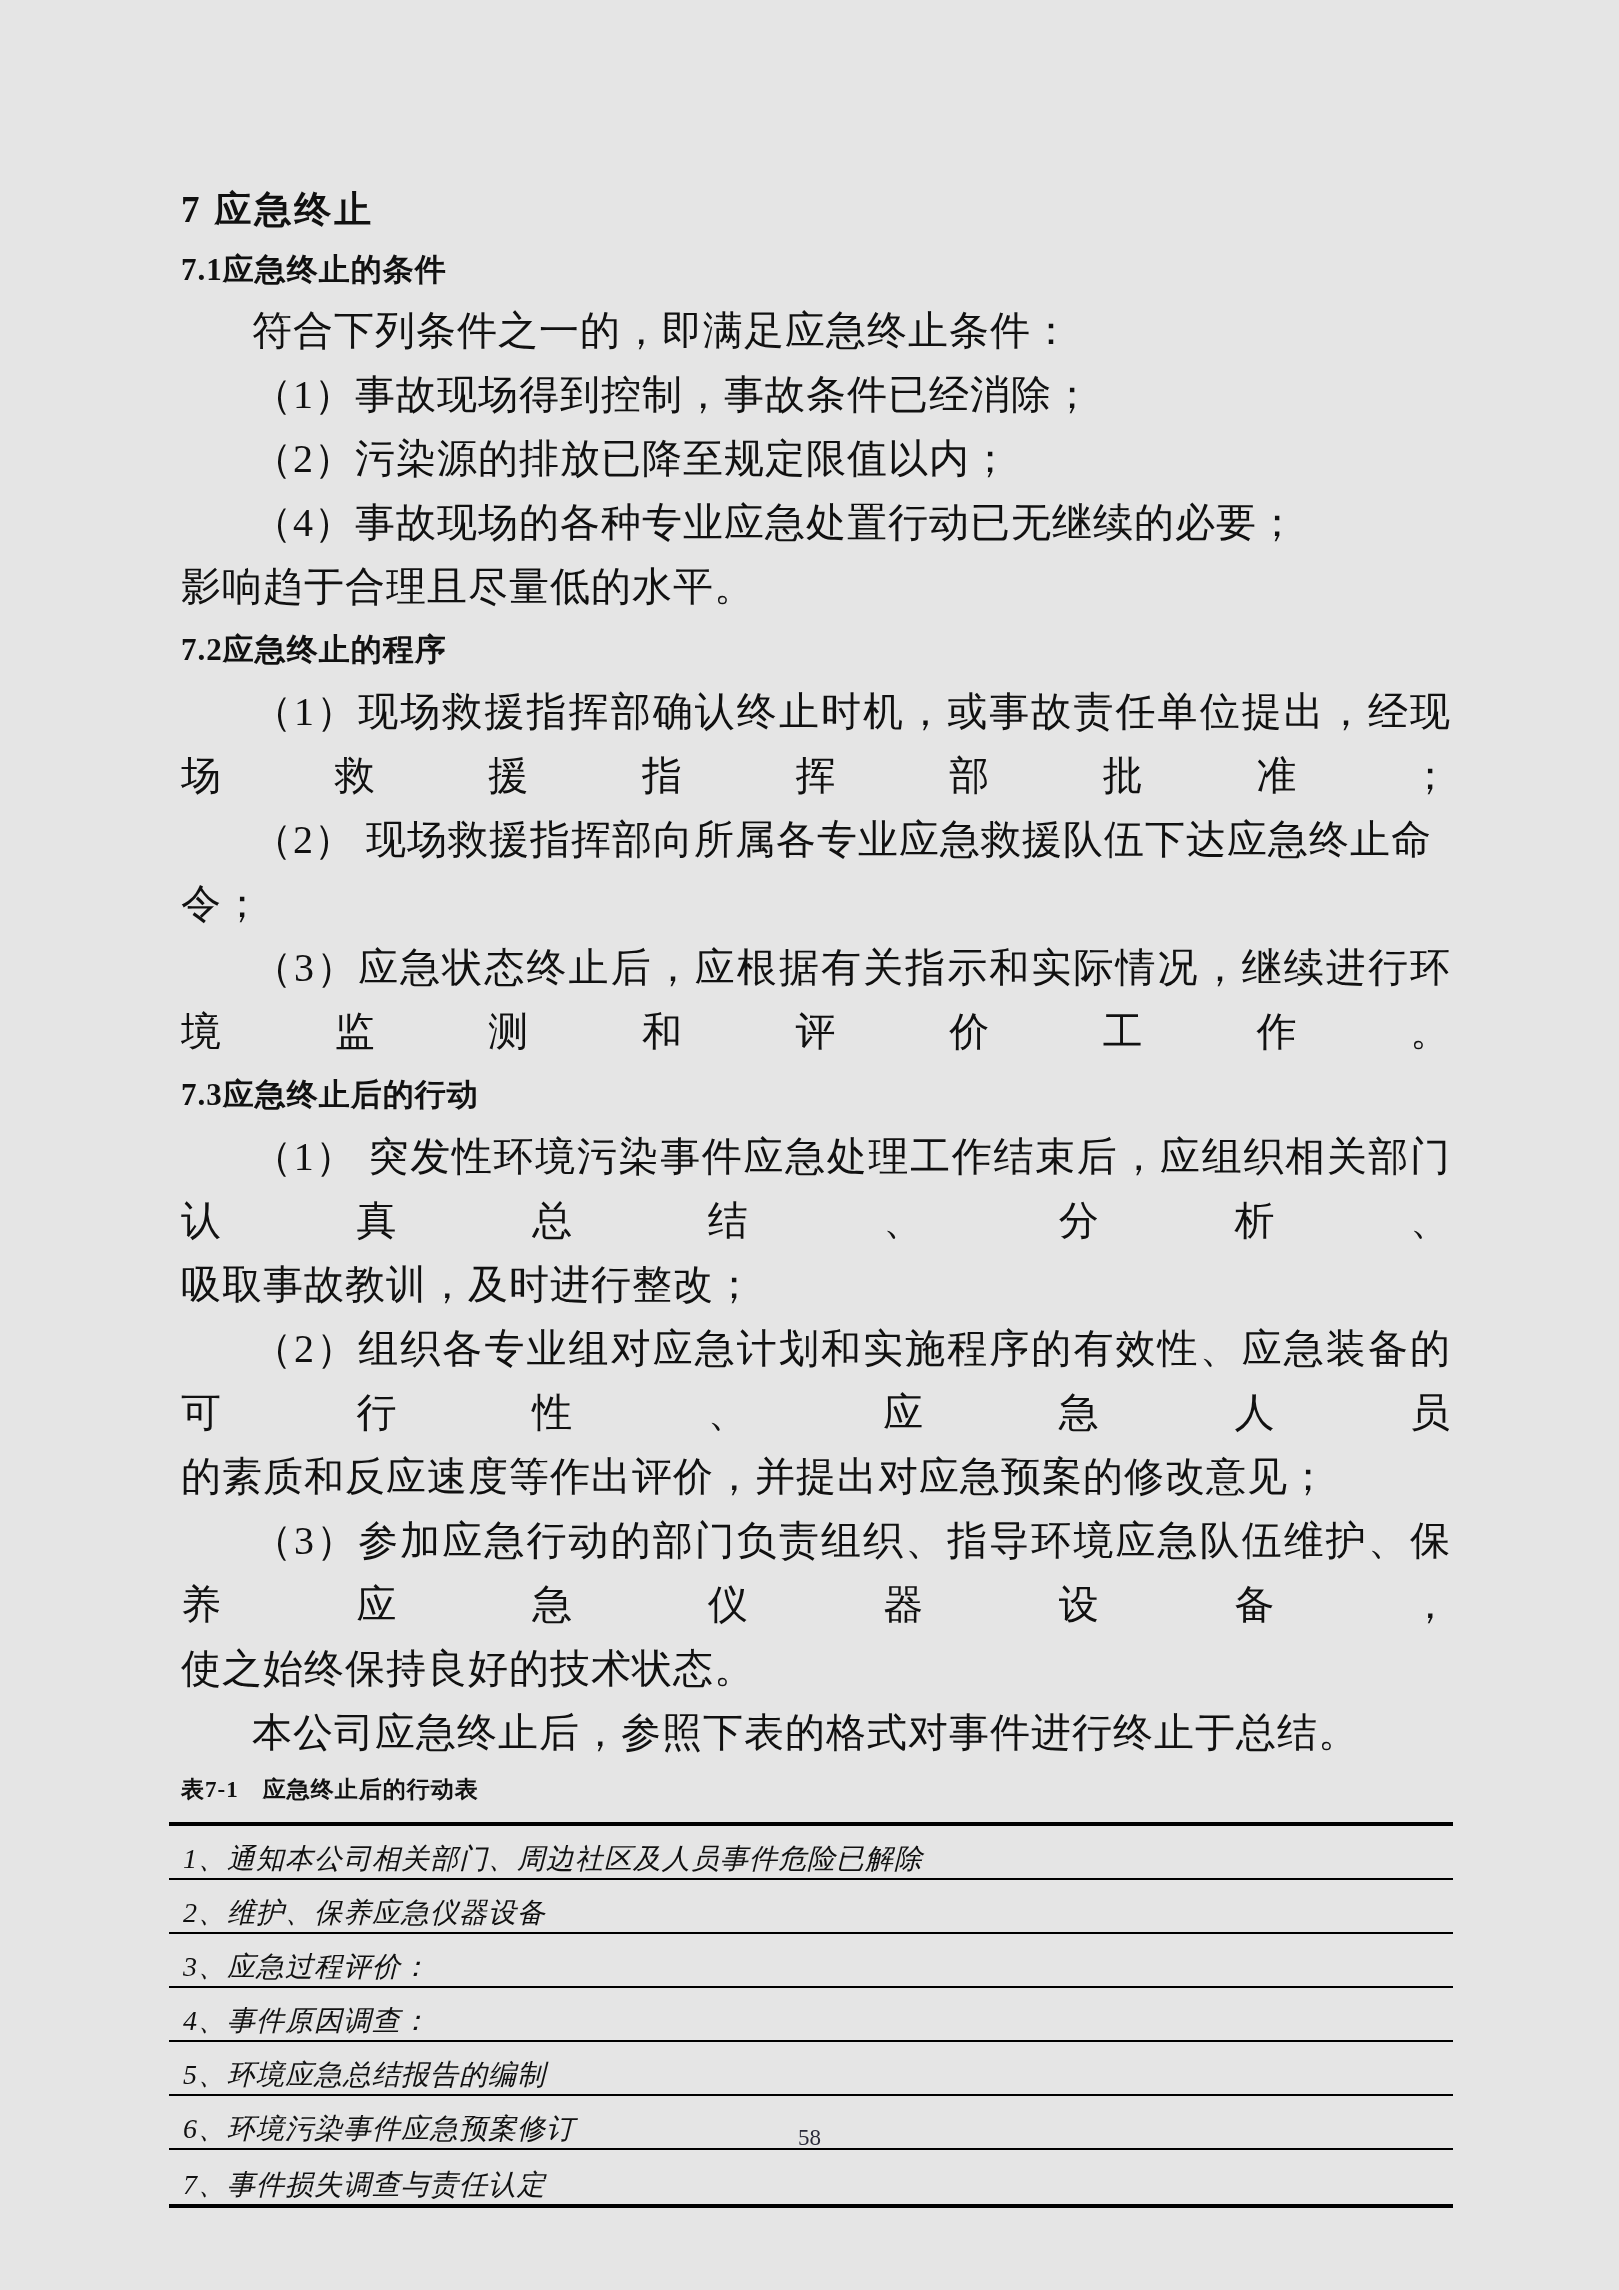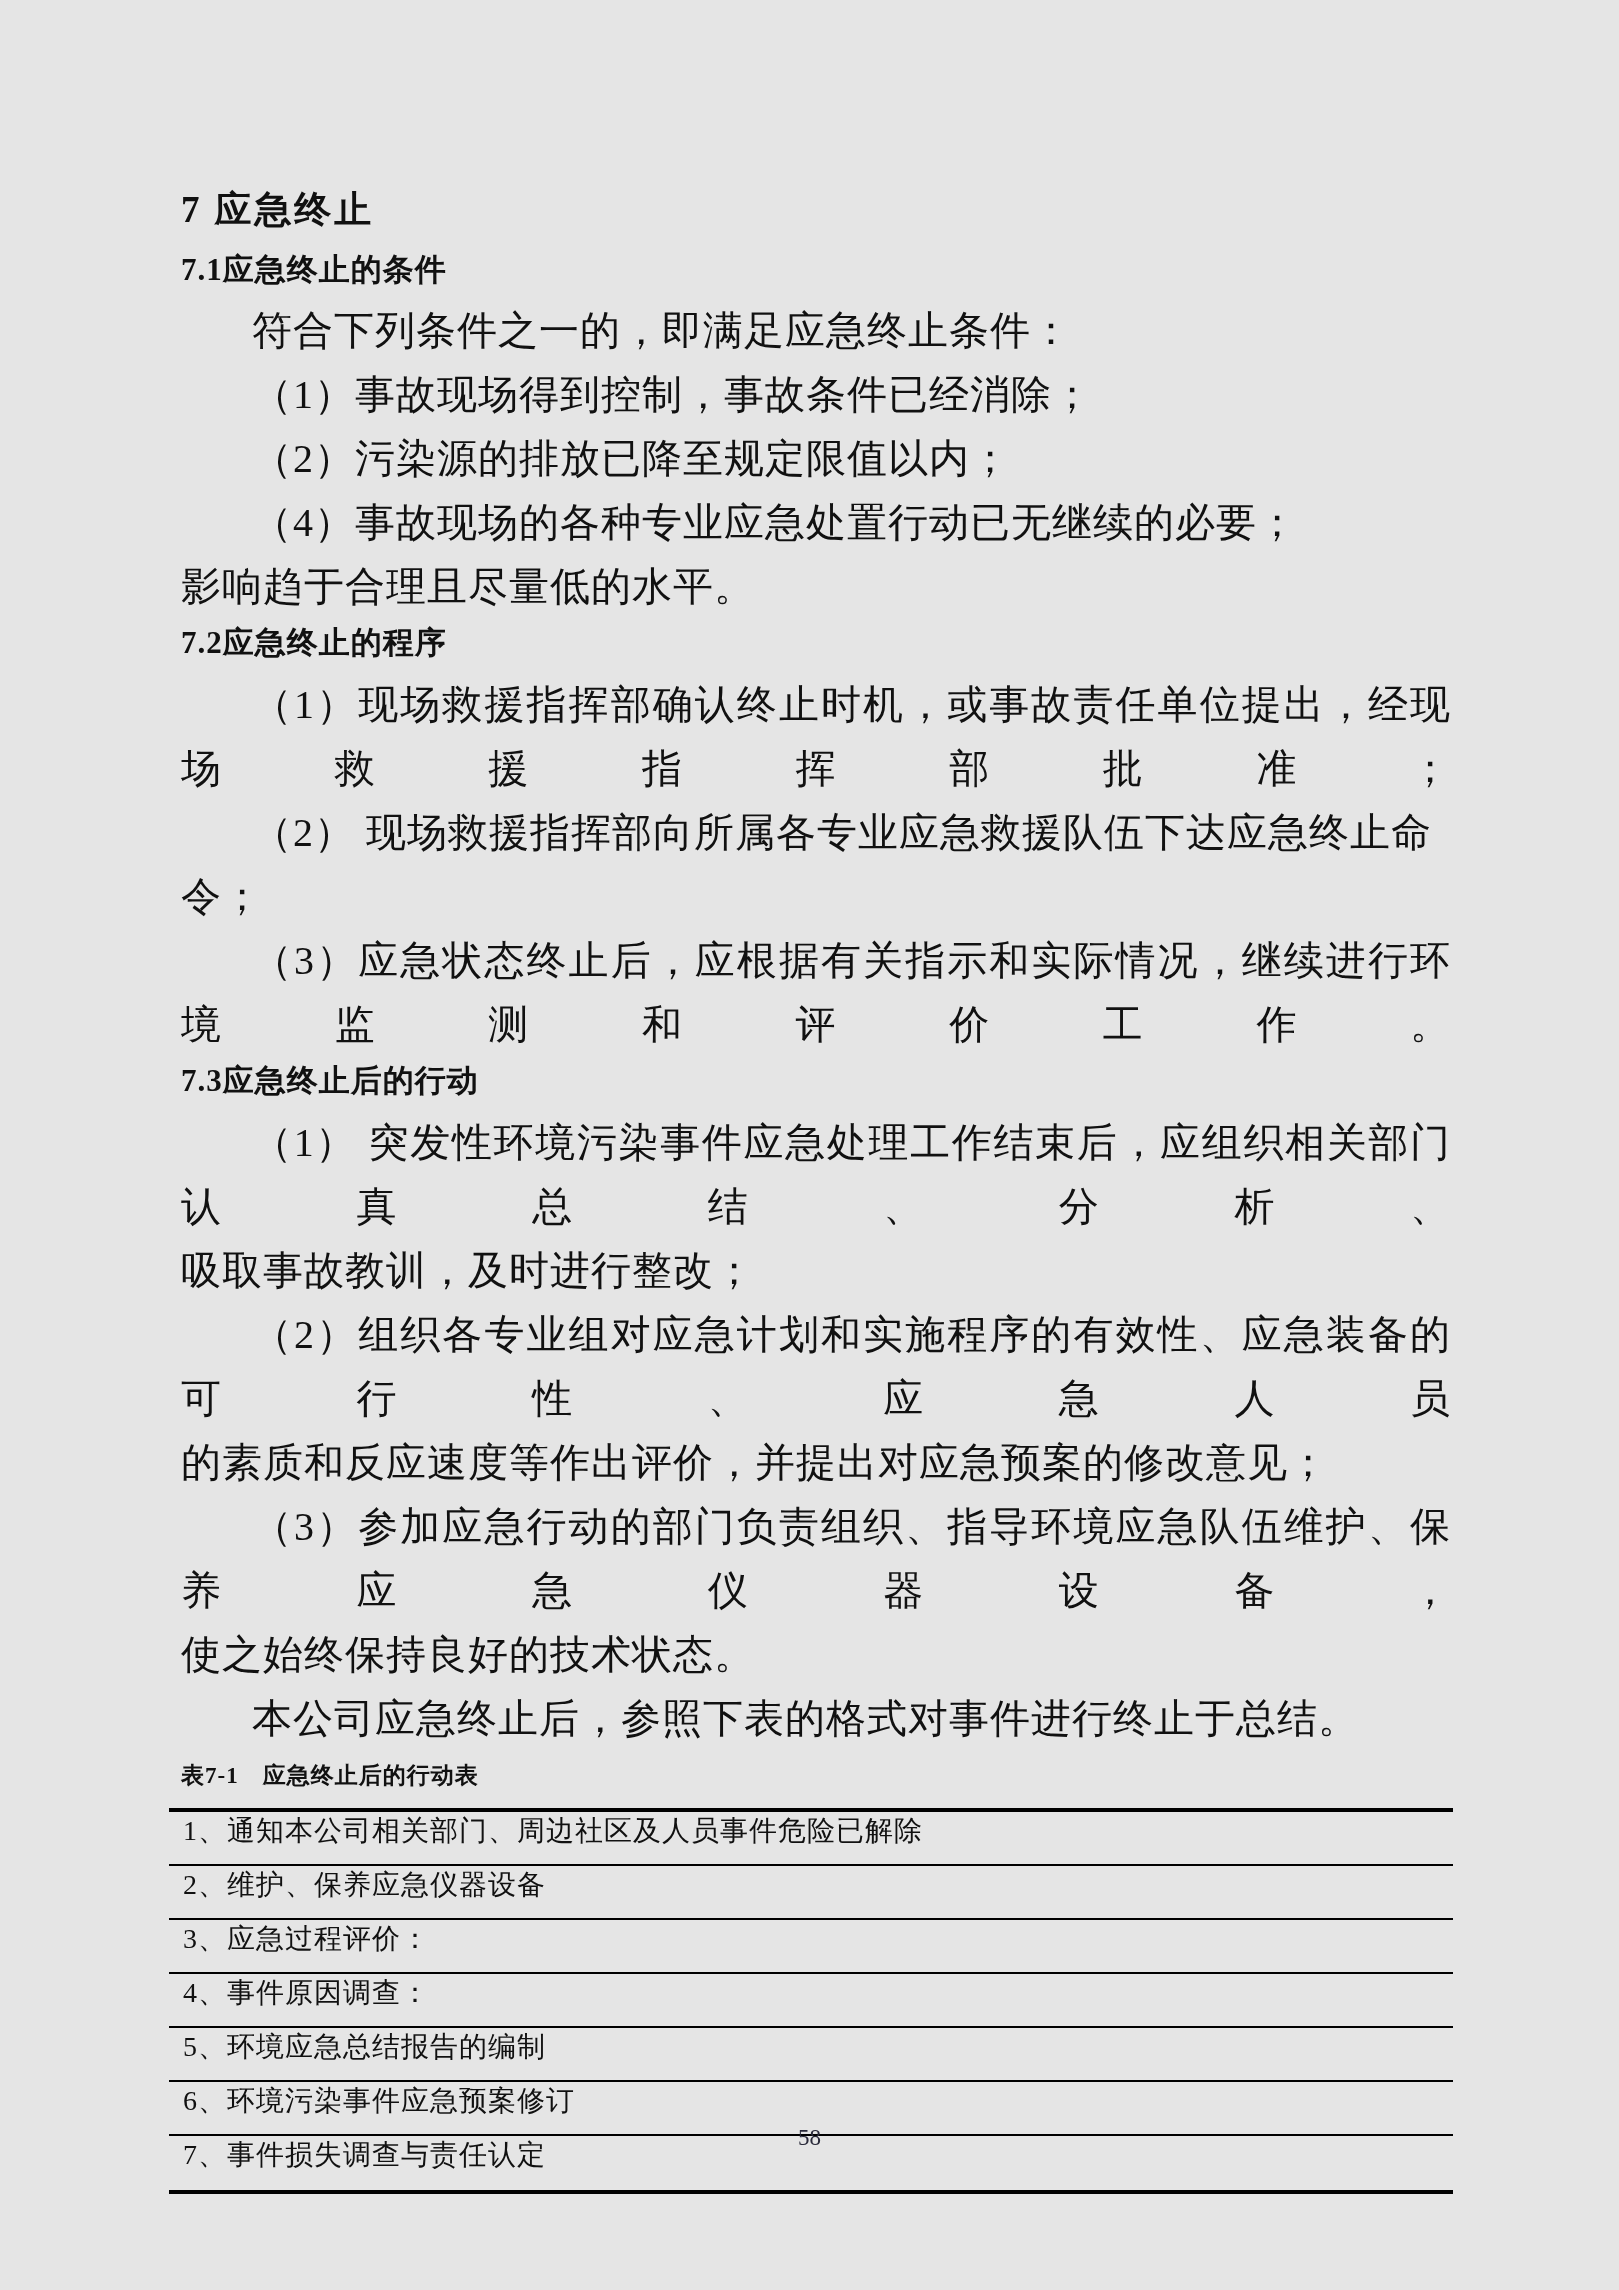--- a/index.html
+++ b/index.html
@@ -35,21 +35,21 @@
     font-weight: bold;
     letter-spacing: 2.9px;
     margin-bottom: 13.7px;
     font-family: "Liberation Serif", "DejaVu Serif", serif;
   }
   .para.h2 {
     font-size: 31px;
     line-height: 45px;
     font-weight: bold;
     letter-spacing: 1px;
-    margin-top: 1px;
+    margin-top: 8px;
     margin-bottom: 7.8px;
   }
   .para.indent {
     text-indent: 71px;
   }
   .para.indent-j {
     text-indent: 71px;
     text-align: justify;
     text-align-last: justify;
   }
@@ -68,23 +68,24 @@
   .tbl {
     margin-left: -11.8px;
     width: calc(100% + 13.7px);
     border-top: 4.9px solid #000000;
     border-bottom: 4.9px solid #000000;
   }
   .tbl-row {
     height: 54px;
     border-bottom: 2px solid #000000;
     display: flex;
-    align-items: flex-start;
+    align-items: flex-end;
     padding-left: 13.7px;
     box-sizing: border-box;
+    font-style: italic;
   }
   .tbl-row:last-child {
     border-bottom: none;
   }
   .tbl-cell {
     font-size: 28px;
     letter-spacing: 1px;
   }
   .page-number {
     position: absolute;

